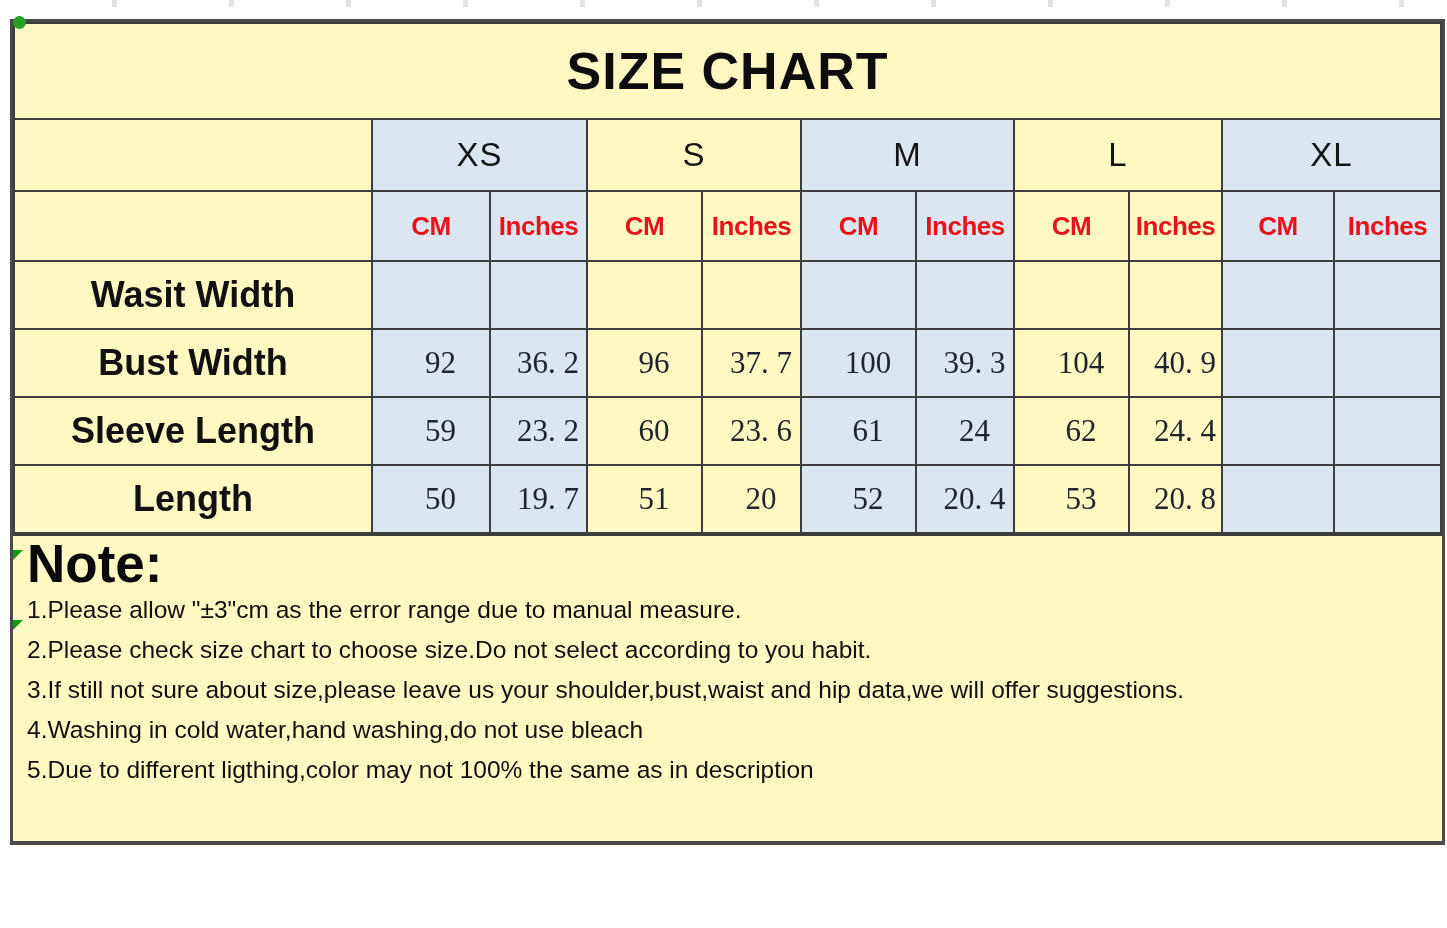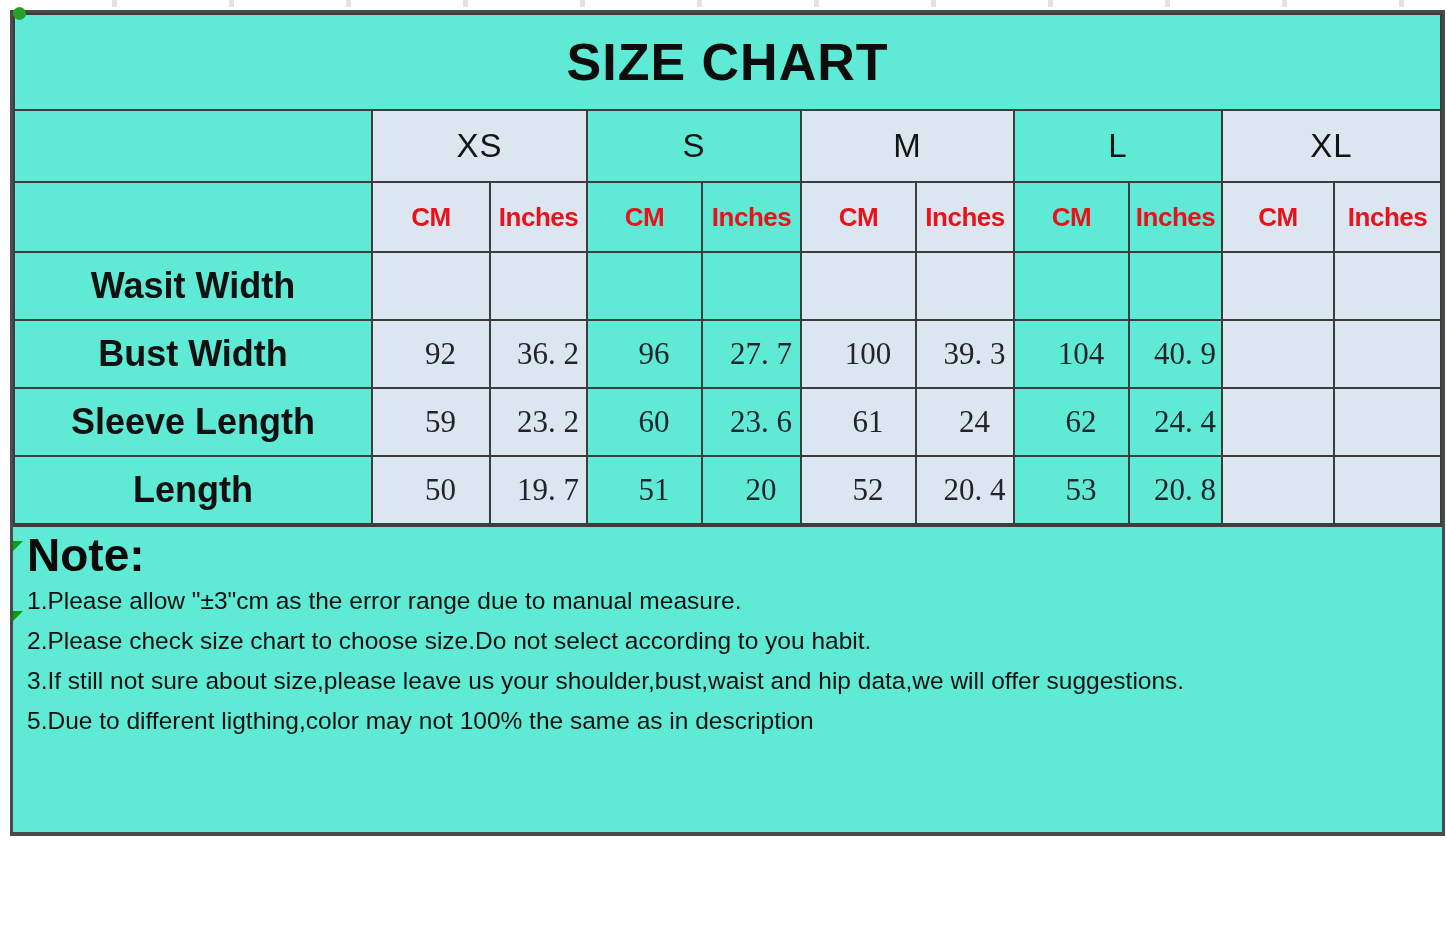--- a/index.html
+++ b/index.html
@@ -9,24 +9,24 @@
     font-family:"Liberation Sans", sans-serif;
   }
   
   .top-ticks{
     position:absolute;top:0;left:0;width:1447px;height:7px;
     background:repeating-linear-gradient(90deg,
       #ffffff 0px, #ffffff 112px, #d7d7d7 112px, #d7d7d7 117px);
     opacity:.7;
   }
   .sheet{
-    position:absolute;left:10px;top:10px;
+    position:absolute;left:10px;top:19px;
     border:3px solid #4a4a4a;
     border-bottom-width:4px;
-    background:#5eead4;
+    background:#fef9c3;
   }
   table{border-collapse:collapse;table-layout:fixed;width:1427px;}
   td{
     border:2px solid #3d3d3d;
     text-align:center;vertical-align:middle;
     padding:0;overflow:hidden;white-space:nowrap;
   }
   .shade{background:#dce6f1;}
   .title-cell{
     height:94px;font-size:52px;font-weight:bold;color:#0d0d0d;
@@ -42,21 +42,21 @@
     font-family:"Liberation Serif", serif;
     font-size:31px;color:#20242c;padding-left:19px;
   }
   .note{
     border-top:2px solid #3d3d3d;
     min-height:295px;
     padding:2px 90px 8px 14px;
     text-align:left;
   }
   .note-heading{
-    font-size:46px;font-weight:bold;color:#0a0a0a;line-height:52px;
+    font-size:53px;font-weight:bold;color:#0a0a0a;line-height:52px;
   }
   .note-line{
     margin:0;font-size:24.5px;color:#101010;line-height:40px;
   }
   
   .green-dot{
     position:absolute;width:13px;height:13px;border-radius:50%;
     background:#25a125;left:0px;top:-6px;
   }
   .green-tri{
@@ -127,21 +127,21 @@
       <td class="val-cell"></td>
       <td class="val-cell shade"></td>
       <td class="val-cell shade"></td>
     </tr>
 
     <tr class="data-row">
       <td class="label-cell">Bust Width</td>
       <td class="val-cell shade">92</td>
       <td class="val-cell shade">36. 2</td>
       <td class="val-cell">96</td>
-      <td class="val-cell">27. 7</td>
+      <td class="val-cell">37. 7</td>
       <td class="val-cell shade">100</td>
       <td class="val-cell shade">39. 3</td>
       <td class="val-cell">104</td>
       <td class="val-cell">40. 9</td>
       <td class="val-cell shade"></td>
       <td class="val-cell shade"></td>
     </tr>
 
 
     <tr class="data-row">
@@ -172,19 +172,20 @@
       <td class="val-cell shade"></td>
     </tr>
   </tbody>
     </table>
 
   <div class="note">
     <div class="note-heading">Note:</div>
     <p class="note-line">1.Please allow "±3"cm as the error range due to manual measure.</p>
     <p class="note-line">2.Please check size chart to choose size.Do not select according to you habit.</p>
     <p class="note-line">3.If still not sure about size,please leave us your shoulder,bust,waist and hip data,we will offer suggestions.</p>
+    <p class="note-line">4.Washing in cold water,hand washing,do not use bleach</p>
     <p class="note-line">5.Due to different ligthing,color may not 100% the same as in description</p>
   </div>
 
   <div class="green-dot"></div>
   <div class="green-tri tri-length"></div>
   <div class="green-tri tri-note"></div>
 </div>
 
 </body></html>

